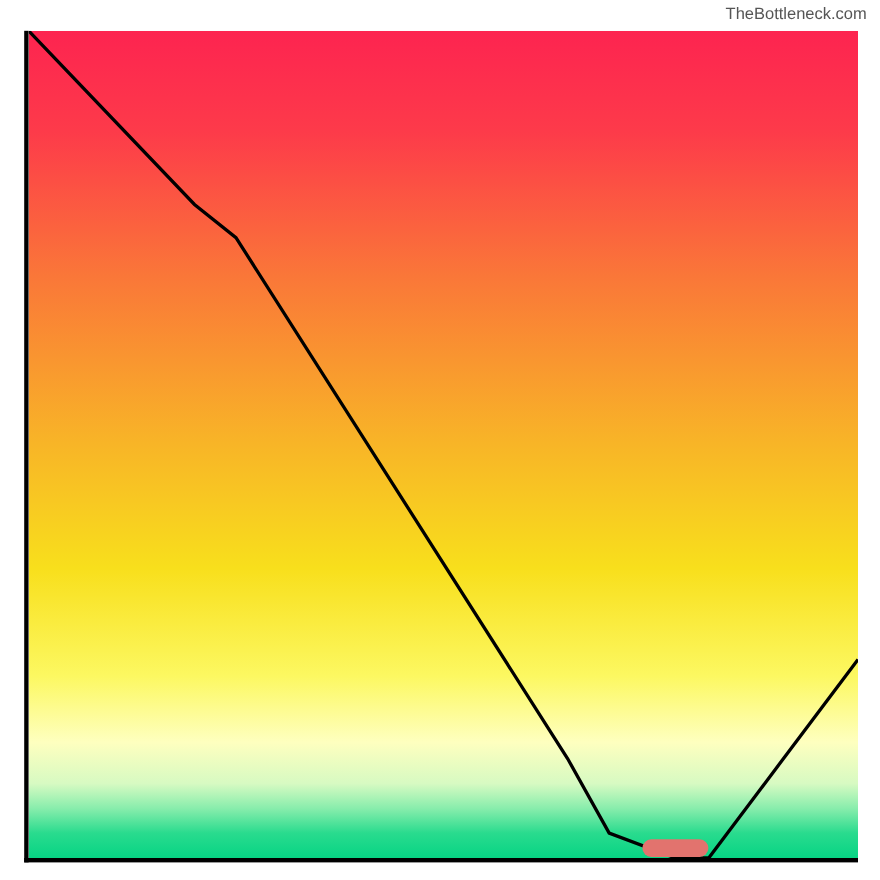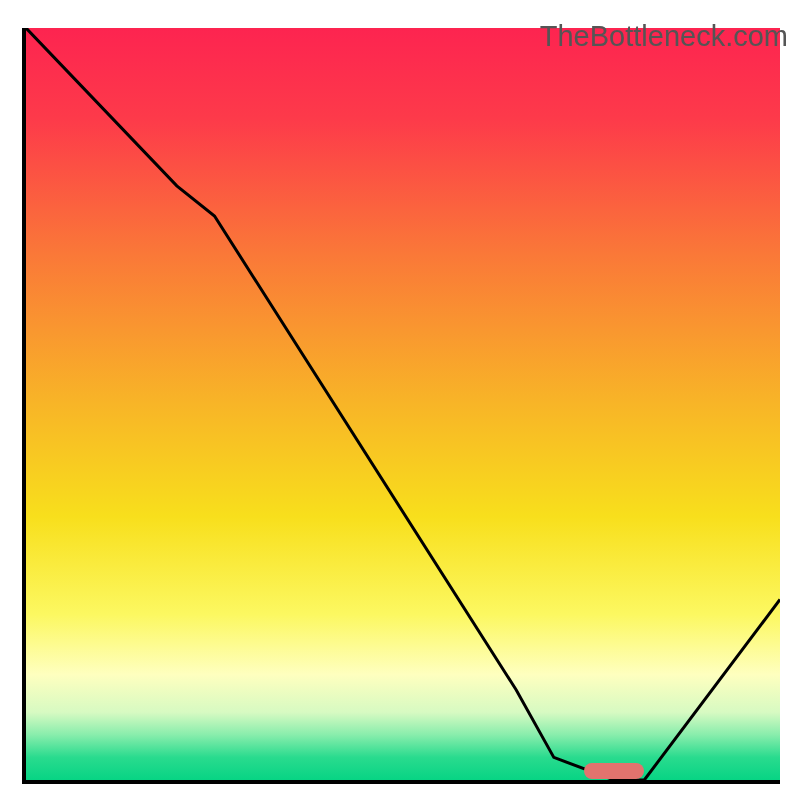--- a/index.html
+++ b/index.html
@@ -10,23 +10,23 @@
     background: #ffffff;
     font-family: Arial, sans-serif;
   }
   .container {
     position: relative;
     width: 800px;
     height: 800px;
   }
   .watermark {
     position: absolute;
-    top: 20px;
+    top: 4px;
     right: 12px;
-    font-size: 29px;
+    font-size: 15px;
     color: #555555;
     font-weight: 500;
     z-index: 10;
   }
   .plot-area {
     position: absolute;
     left: 22px;
     top: 28px;
     width: 758px;
     height: 756px;

